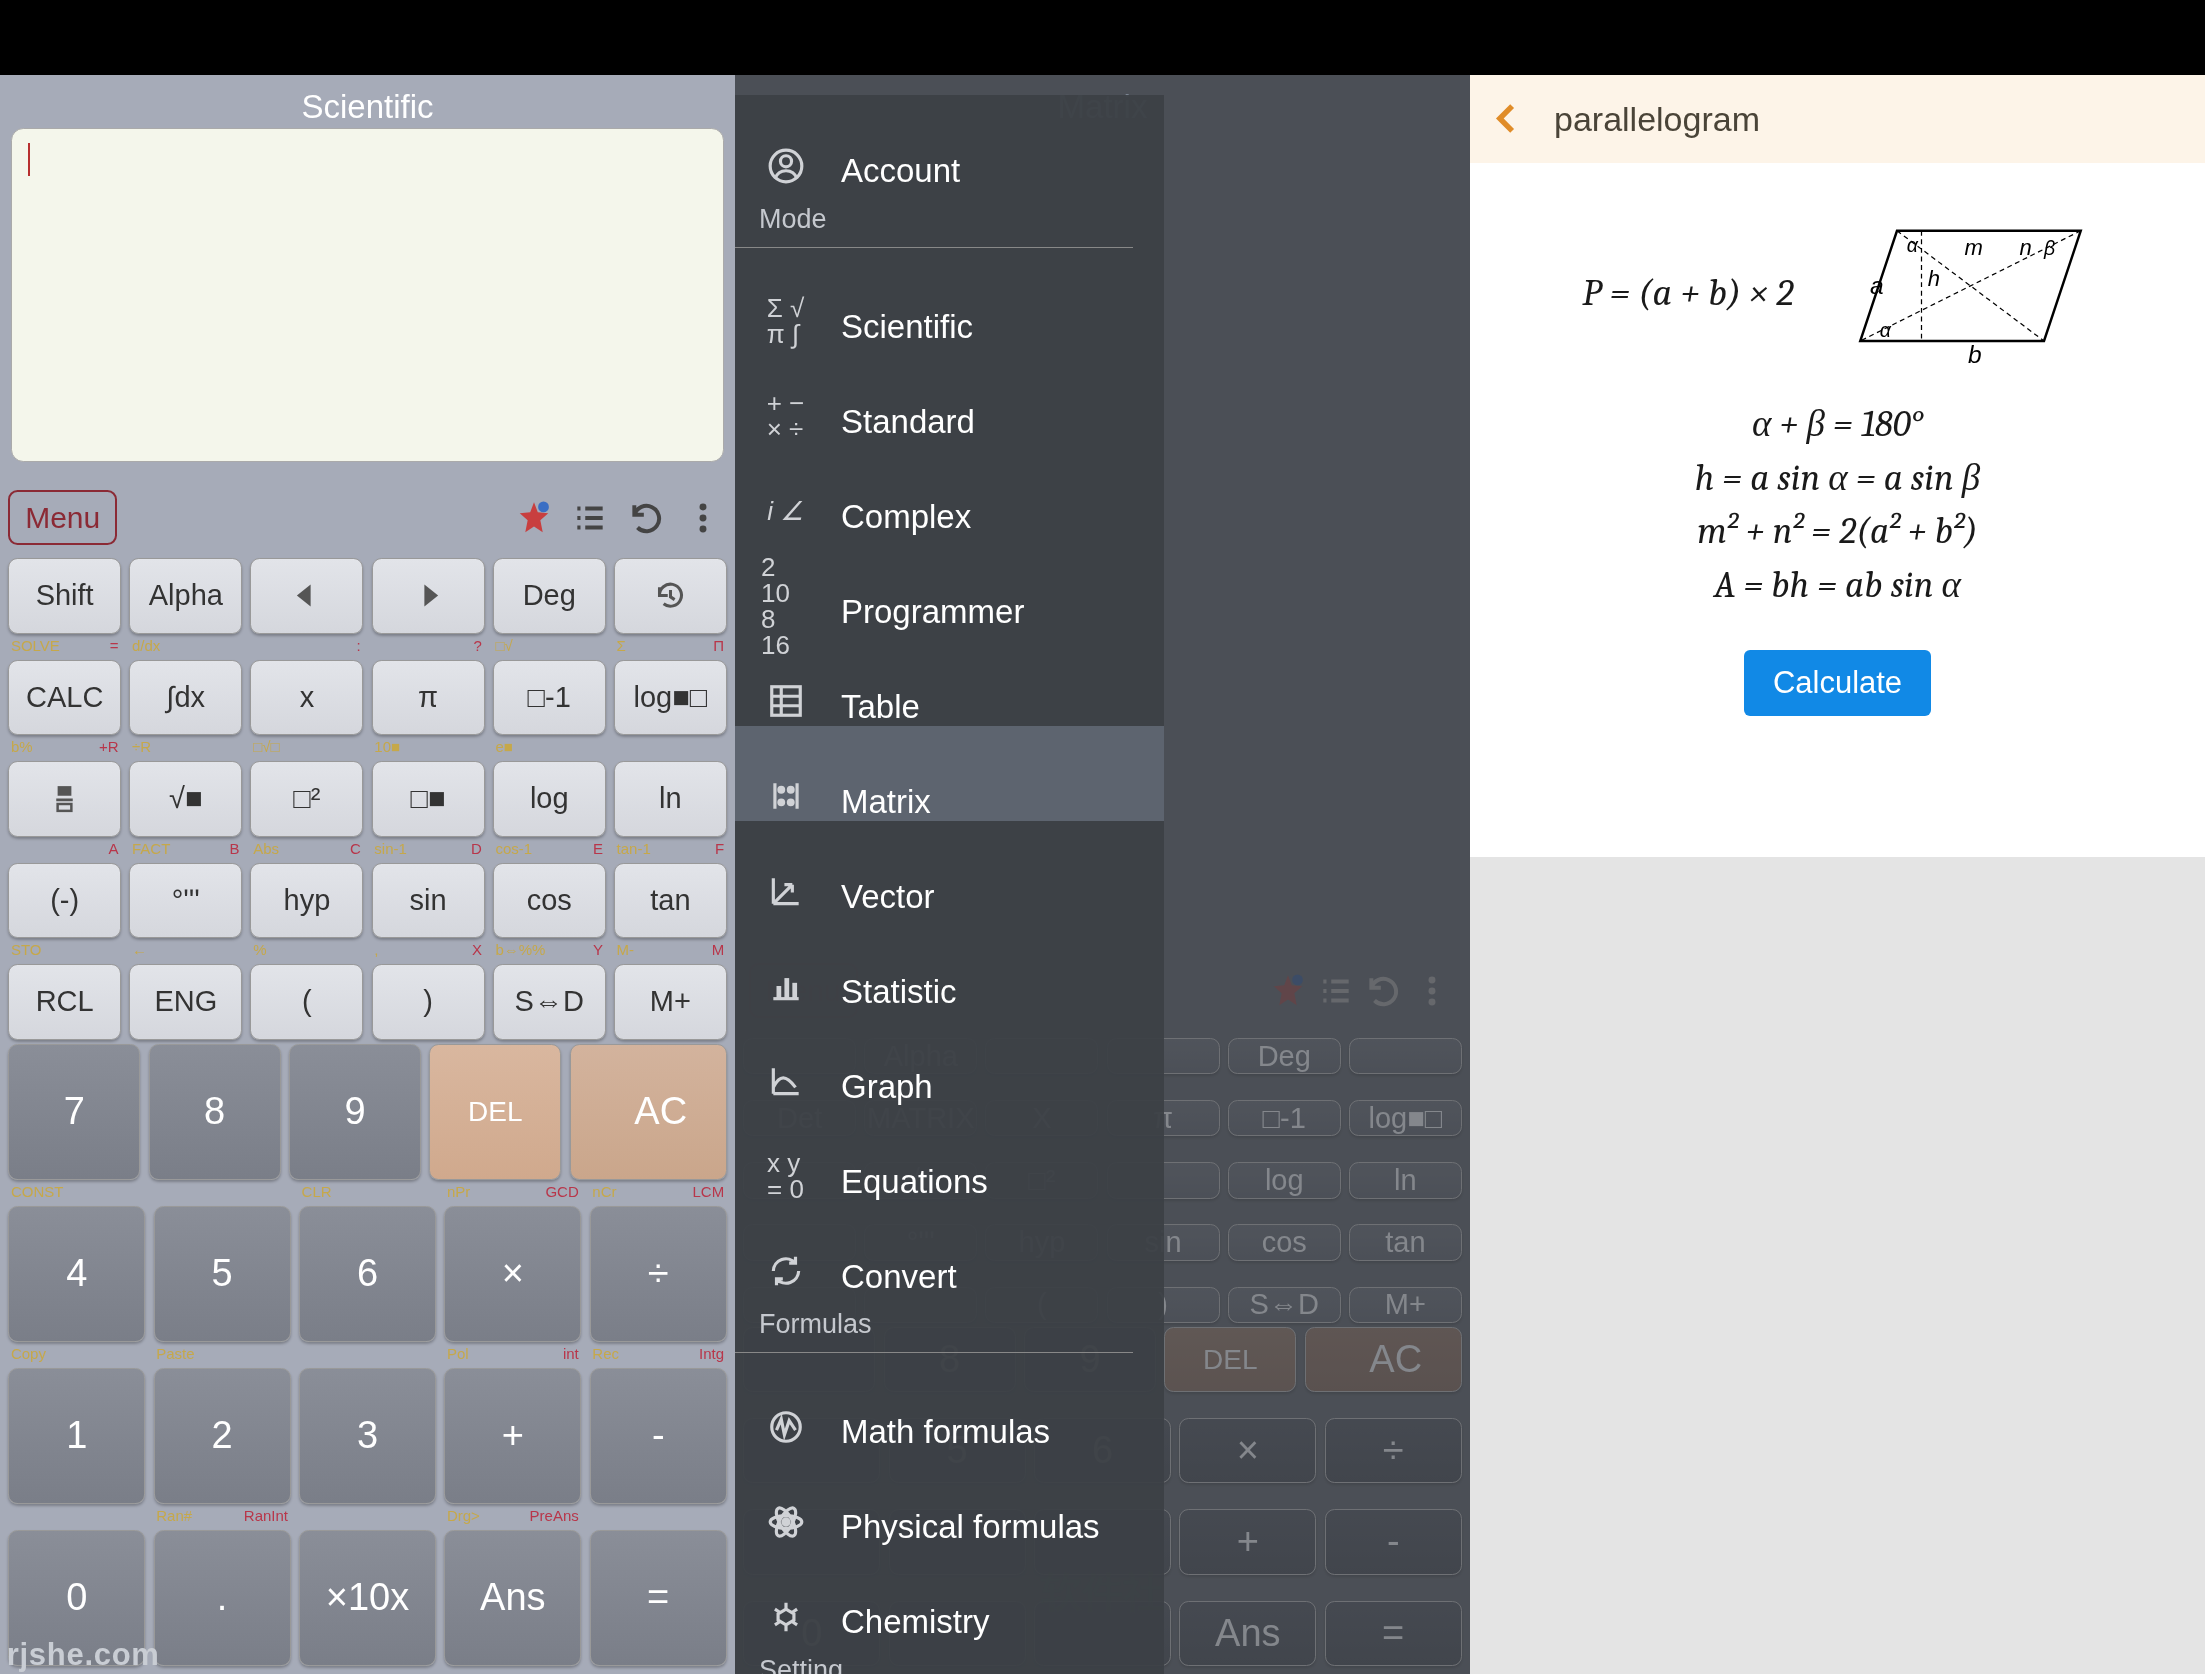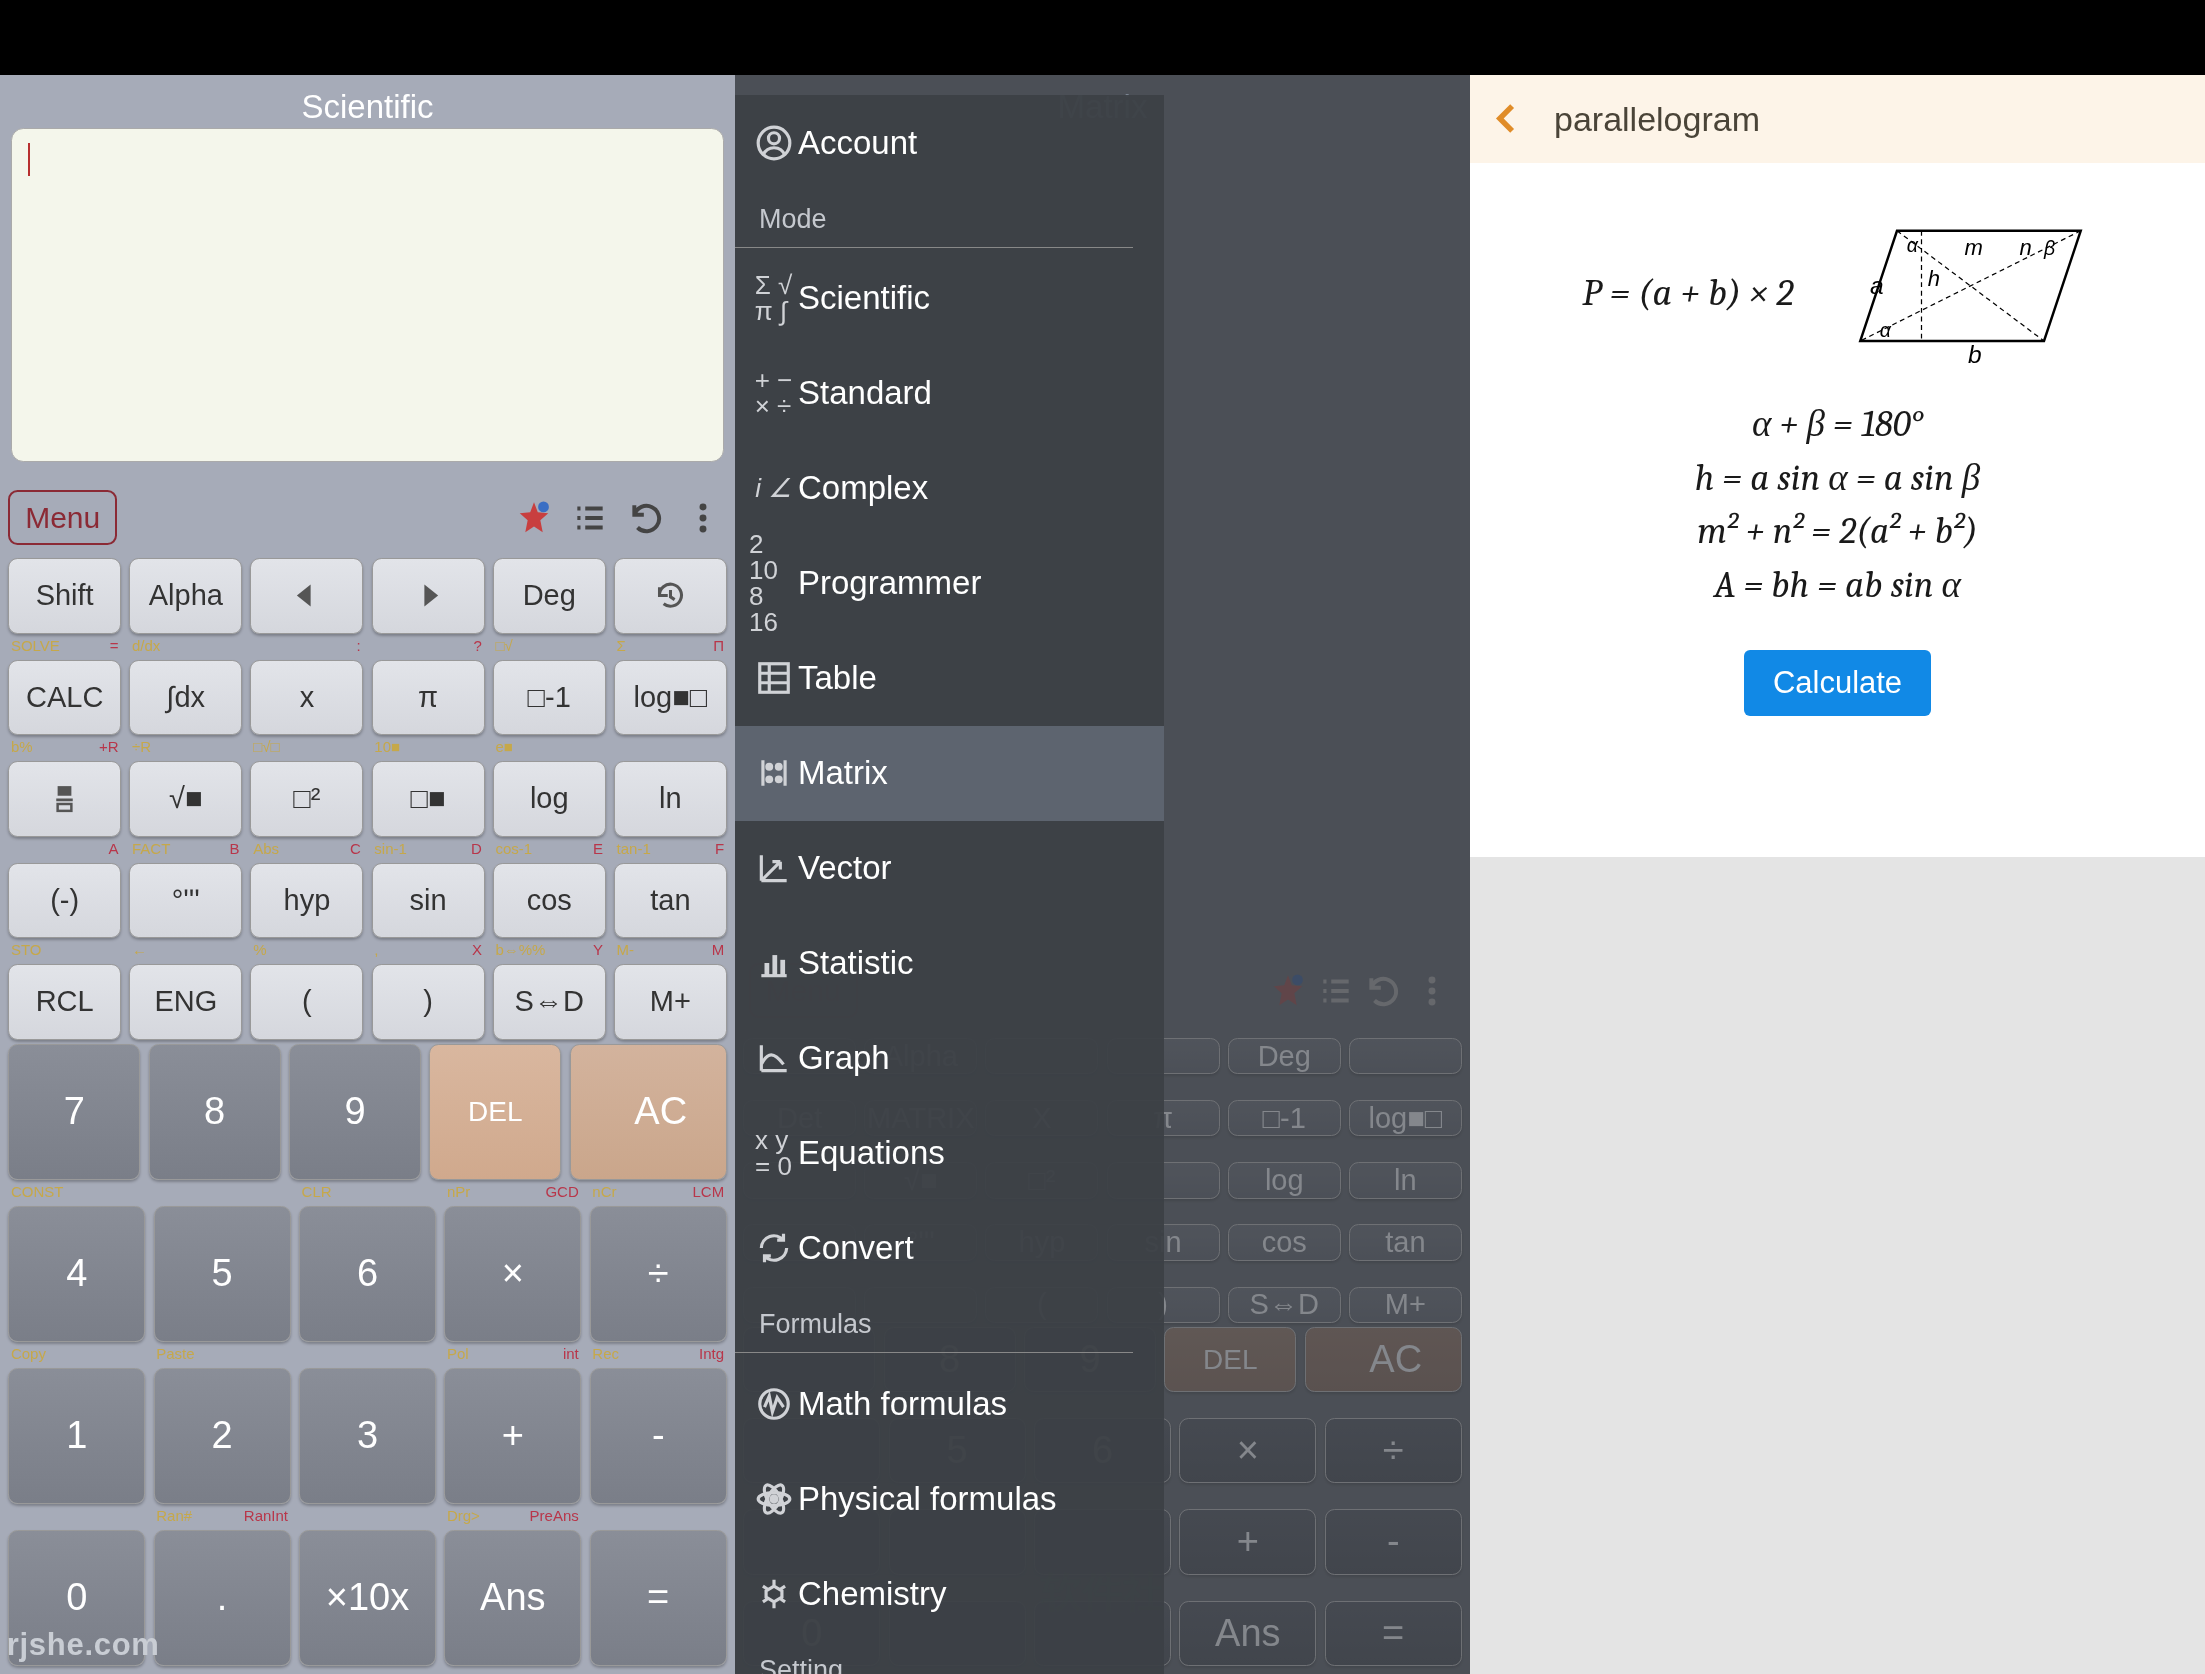--- a/index.html
+++ b/index.html
@@ -32,21 +32,21 @@
 .key.dark { background: linear-gradient(180deg, #8a8e98, #7a7e88); color: #fff; font-size: 38px; }
 .key.del { background: linear-gradient(180deg, #d9b79f, #d0a98d); color: #fff; font-size: 28px; }
 .key.ac { background: linear-gradient(180deg, #d3b39d, #caa68b); color: #fff; font-size: 38px; padding-left: 25px; }
 .key svg { width: 33px; height: 33px; }
 
 
 .p2-bg { position: absolute; top: 75px; left: 0; right: 0; bottom: 0; background: #4b4f56; }
 .p2-title { position: absolute; top: 88px; left: 0; right: 0; text-align: center; color: #7a8390; font-size: 33px; }
 .p2-faded-keys { position: absolute; top: 480px; left: 0; right: 0; bottom: 0; opacity: 0.45; }
 .p2-menu { position: absolute; top: 95px; left: 0; width: 429px; bottom: 0; background: rgba(60,64,70,0.95); }
-.menu-item { display: flex; align-items: center; height: 95px; padding-left: 14px; color: #fff; font-size: 33px; }
+.menu-item { display: flex; align-items: flex-end; height: 95px; padding-left: 26px; gap: 31px; color: #fff; font-size: 33px; }
 .menu-item.selected { background: rgba(120,130,145,0.55); }
 .menu-item .m-icon { width: 49px; height: 49px; display: flex; align-items: center; justify-content: center; color: #d0d2d6; font-size: 26px; line-height: 1; }
 .menu-item .m-icon svg { width: 38px; height: 38px; stroke: #d0d2d6; fill: none; stroke-width: 2; }
 .menu-section { color: #c5c8ce; font-size: 27px; padding: 13.6px 24px 12.3px; border-bottom: 1.4px solid #888; margin: 0 31px 2.7px 0; }
 
 
 .p2-faded-top { position: absolute; top: 480px; left: 13.6px; right: 13.6px; height: 61px; display: flex; align-items: center; }
 .p2-fmenu { border: 2px solid #8b2a35; color: #8b2a35; border-radius: 9.5px; padding: 8.2px 15px; font-size: 30px; }
 .p2-keygrid { position: absolute; top: 558px; left: 8.2px; right: 8.2px; bottom: 8.2px; display: flex; flex-direction: column; gap: 4.1px; opacity: 1; }
 .p2-keygrid .key { background: linear-gradient(180deg, #575b63, #4e525a); color: #c9cbce; }
@@ -61,21 +61,21 @@
 .p3-back svg { width: 37px; height: 37px; }
 .p3-title { color: #4a4438; font-size: 34px; }
 .p3-card { background: #fff; margin: 0; height: 694px; padding: 54px 27px 27px; }
 .p3-row1 { display: flex; align-items: center; justify-content: center; gap: 54px; }
 .p3-formula { font-family: Cambria, Georgia, serif; font-style: italic; font-size: 38px; color: #1a1a1a; text-align: center; }
 .p3-diagram svg { width: 245px; height: 150px; }
 .p3-block { margin-top: 33px; text-align: center; }
 .p3-block .p3-formula { margin: 11px 0; font-size: 37px; }
 .p3-btn { background: #1189e6; color: #fff; border: none; border-radius: 6px; padding: 15px 29px; font-size: 31px; margin-top: 33px; }
 
-.watermark { position: absolute; bottom: 11px; left: 6.8px; color: #c9cdd4; font-size: 31px; font-weight: bold; letter-spacing: 0.7px; }
+.watermark { position: absolute; bottom: 1px; left: 6.8px; color: #c9cdd4; font-size: 31px; font-weight: bold; letter-spacing: 0.7px; }
 .watermark2 { position: absolute; bottom: 54px; left: 50%; transform: translateX(-50%); color: #3e7a3e; opacity: 0.35; font-size: 41px; font-weight: bold; }
 </style>
 </head>
 <body>
 
 <div class="wrapper">
 
 <div class="panel">
   <div class="calc-bg"></div>
   <div class="calc-title">Scientific</div>

